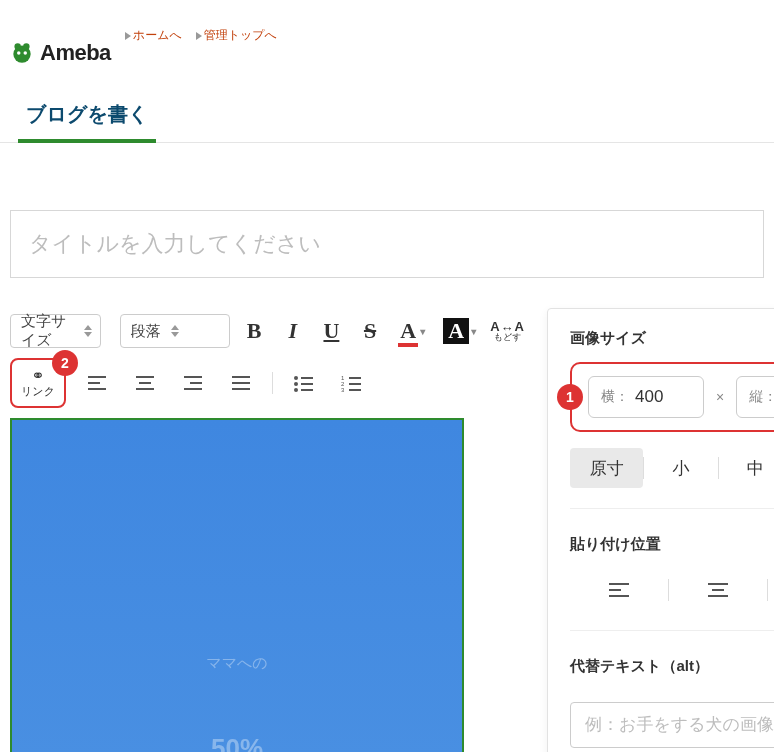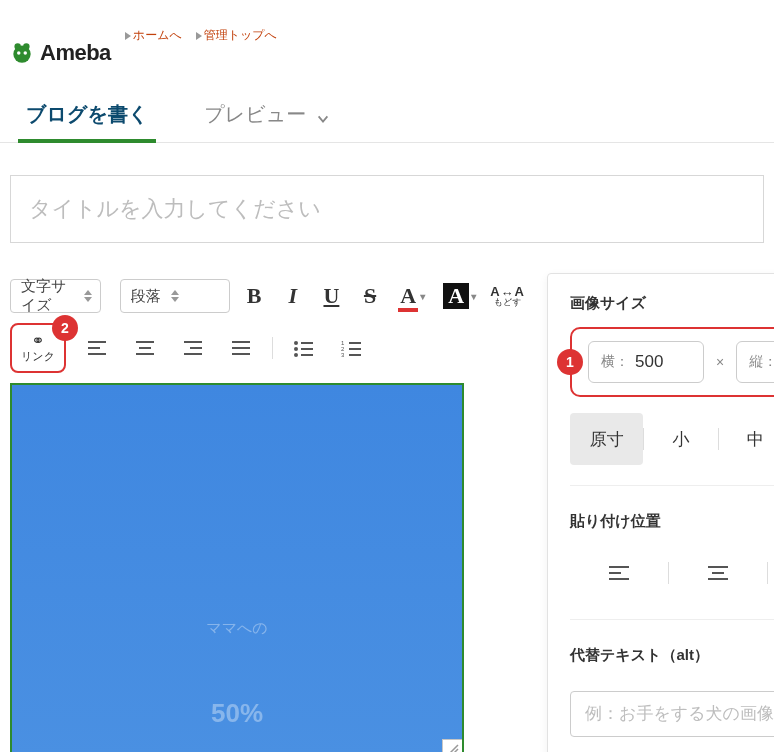--- a/index.html
+++ b/index.html
@@ -83,20 +83,21 @@
     }
 
     
     .title-wrap { padding: 32px 10px 0; }
     .title-input {
       width: 100%;
       border: 1px solid #d7d7d7;
       font-size: 22px;
       padding: 20px 18px;
       color: #333;
+      margin-top: 35px;
     }
     .title-input::placeholder { color: #bdbdbd; }
 
     
     .editor-row {
       display: flex;
       align-items: flex-start;
       padding: 36px 10px 0;
       gap: 22px;
     }
@@ -318,21 +319,21 @@
 
     .preset-row, .align-row {
       display: flex;
       align-items: center;
       margin-top: 16px;
       gap: 0;
     }
     .preset-row .preset,
     .align-row .al {
       flex: 1;
-      height: 52px;
+      height: 40px;
       display: flex;
       align-items: center;
       justify-content: center;
       font-size: 17px;
       cursor: pointer;
       color: #333;
     }
     .preset.sel {
       background: #e9e9e9;
       border-radius: 4px;
@@ -382,28 +383,20 @@
   <a class="topnav-link">
     <span class="tri"></span>
     <span>管理トップへ</span>
   </a>
 </div>
 
 <div class="tabs">
   <div class="tab active">
     <span>ブログを書く</span>
   </div>
-  <div class="tab">
-    <span>プレビュー</span>
-    <span class="chev-down">
-      <svg viewBox="0 0 16 16" width="14" height="14">
-          <path d="M3 5l5 6 5-6" fill="none" stroke="#888" stroke-width="2"></path>
-        </svg>
-    </span>
-  </div>
 </div>
 
 <div class="title-wrap">
   <input class="title-input" placeholder="タイトルを入力してください" style="">
 </div>
 
 <div class="editor-row">
 
   <div class="left-col">
 
@@ -523,21 +516,21 @@
   </div>
 
   <div class="panel">
 
     <div class="p-label">画像サイズ</div>
 
     <div class="size-box">
       <span class="badge1">1</span>
       <div class="dim-input">
         <span class="lab">横：</span>
-        <span>500</span>
+        <span>400</span>
       </div>
       <span class="times">×</span>
       <div class="dim-input">
         <span class="lab">縦：</span>
         <span>250</span>
       </div>
     </div>
 
     <div class="preset-row">
       <div class="preset sel">原寸</div>

